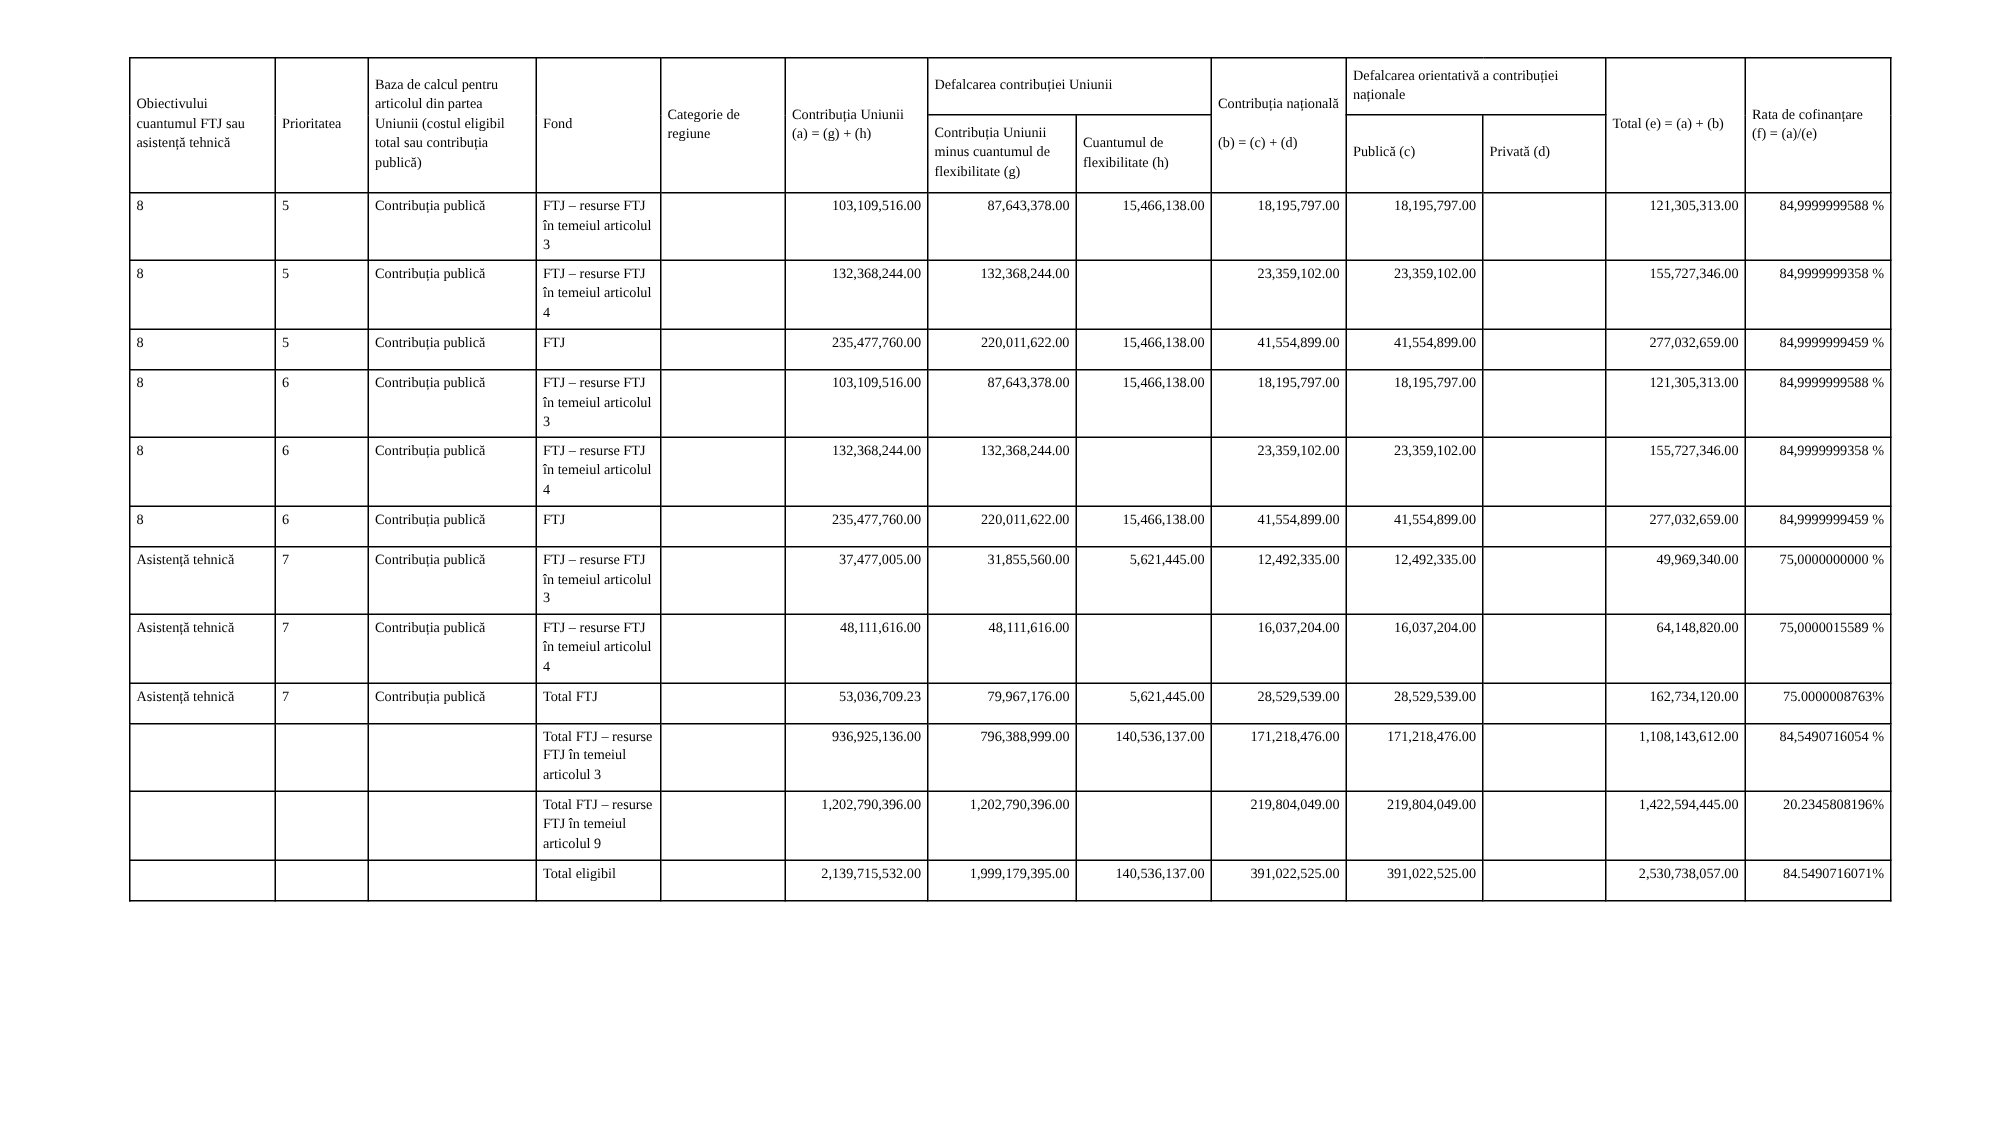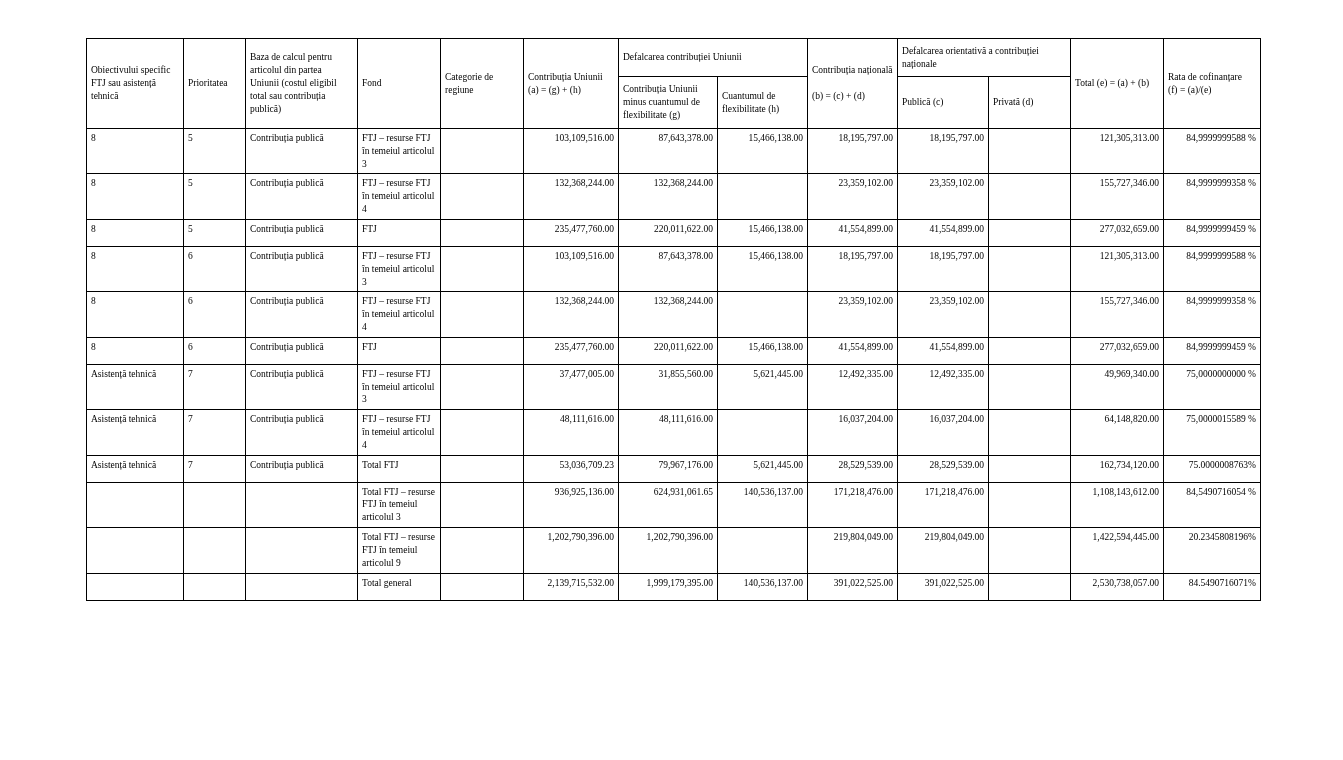--- a/index.html
+++ b/index.html
@@ -65,21 +65,21 @@
       <col style="width:99px">
         <col style="width:90px">
         <col style="width:90px">
       <col style="width:91px">
         <col style="width:82px">
         <col style="width:93px">
       <col style="width:97px">
     </colgroup>
     <thead>
       <tr class="group-row">
-        <th rowspan="2">Obiectivului specific FTJ sau asistență tehnică</th>
+        <th rowspan="2">Obiectivului cuantumul FTJ sau asistență tehnică</th>
         <th rowspan="2">Prioritatea</th>
         <th rowspan="2">Baza de calcul pentru articolul din partea Uniunii (costul eligibil total sau contribuția publică)</th>
         <th rowspan="2">Fond</th>
         <th rowspan="2">Categorie de regiune</th>
         <th rowspan="2">Contribuția Uniunii
 (a) = (g) + (h)</th>
         <th colspan="2">Defalcarea contribuției Uniunii</th>
         <th rowspan="2">Contribuția națională
 
 (b) = (c) + (d)</th>
@@ -231,21 +231,21 @@
           <td class="num">162,734,120.00</td>
           <td class="num">75.0000008763%</td>
         </tr>
         <tr>
           <td class="txt"></td>
           <td class="txt"></td>
           <td class="txt"></td>
           <td class="txt">Total FTJ – resurse FTJ în temeiul articolul 3</td>
           <td class="txt"></td>
           <td class="num">936,925,136.00</td>
-          <td class="num">624,931,061.65</td>
+          <td class="num">796,388,999.00</td>
           <td class="num">140,536,137.00</td>
           <td class="num">171,218,476.00</td>
           <td class="num">171,218,476.00</td>
           <td class="num"></td>
           <td class="num">1,108,143,612.00</td>
           <td class="num">84,5490716054 %</td>
         </tr>
         <tr>
           <td class="txt"></td>
           <td class="txt"></td>
@@ -258,21 +258,21 @@
           <td class="num">219,804,049.00</td>
           <td class="num">219,804,049.00</td>
           <td class="num"></td>
           <td class="num">1,422,594,445.00</td>
           <td class="num">20.2345808196%</td>
         </tr>
         <tr>
           <td class="txt"></td>
           <td class="txt"></td>
           <td class="txt"></td>
-          <td class="txt">Total general</td>
+          <td class="txt">Total eligibil</td>
           <td class="txt"></td>
           <td class="num">2,139,715,532.00</td>
           <td class="num">1,999,179,395.00</td>
           <td class="num">140,536,137.00</td>
           <td class="num">391,022,525.00</td>
           <td class="num">391,022,525.00</td>
           <td class="num"></td>
           <td class="num">2,530,738,057.00</td>
           <td class="num">84.5490716071%</td>
         </tr>

